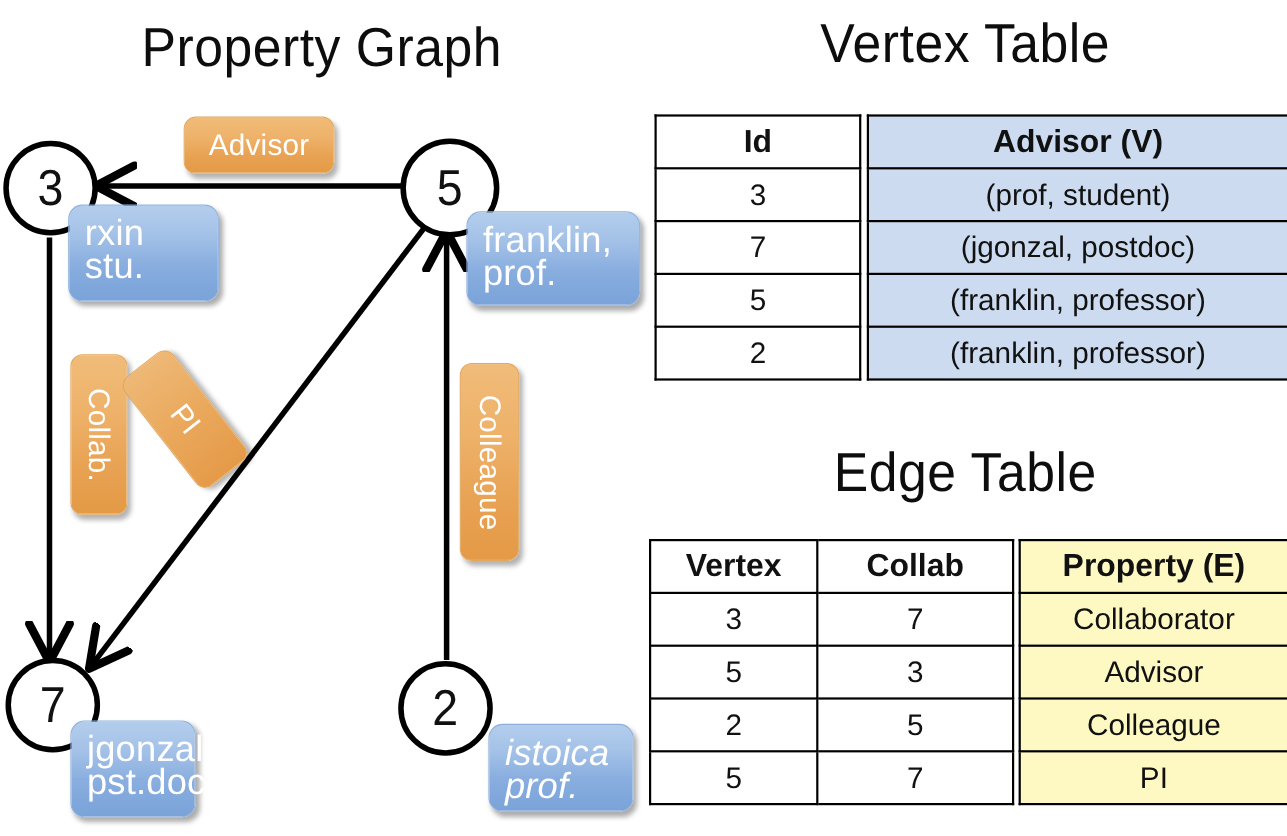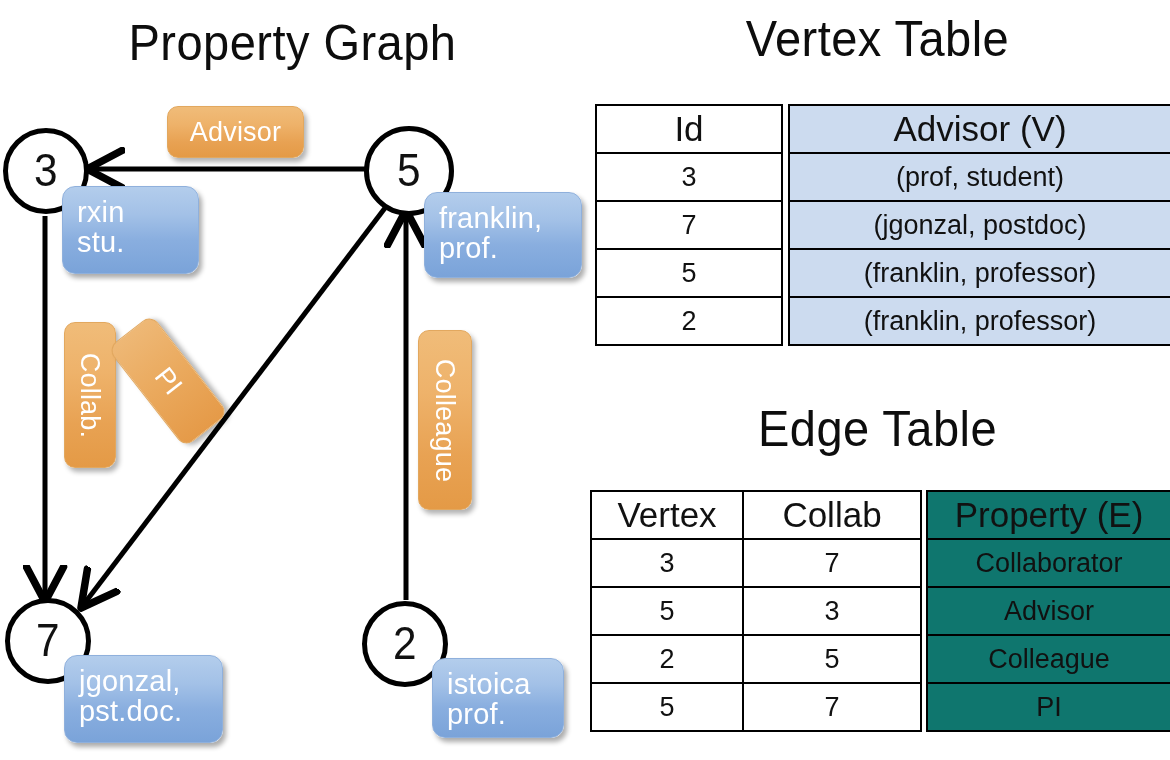--- a/index.html
+++ b/index.html
@@ -72,32 +72,32 @@
   
   .prop-box {
     position: absolute;
     border-radius: 13px;
     background: linear-gradient(180deg, #b3cdec 0%, #a3c1e7 32%, #89aedf 62%, #7aa3d9 100%);
     border: 1px solid #8fb0dc;
     box-shadow: 3px 4px 5px rgba(0,0,0,0.33);
     color: #ffffff;
     font-family: "Liberation Sans", sans-serif;
     font-weight: 300;
-    font-size: 29px;
+    font-size: 33px;
     line-height: 30px;
     padding: 10px 0 0 14px;
     box-sizing: border-box;
     z-index: 4;
     white-space: pre-line;
     letter-spacing: 0.2px;
   }
   #prop-rxin     { left: 62px;  top: 186px; width: 137px; height: 88px; }
   #prop-franklin { left: 424px; top: 192px; width: 158px; height: 86px; }
-  #prop-jgonzal  { left: 64px;  top: 655px; width: 159px; height: 88px; }
-  #prop-istoica  { left: 432px; top: 658px; width: 132px; height: 80px; }
+  #prop-jgonzal  { left: 64px;  top: 655px; width: 114px; height: 88px; }
+  #prop-istoica  { left: 444px; top: 658px; width: 132px; height: 80px; font-style: italic; }
 
   
   .edge-box {
     position: absolute;
     border-radius: 11px;
     background: linear-gradient(180deg, #f0bc79 0%, #eeb26a 35%, #e8a253 70%, #e49a46 100%);
     border: 1px solid #e2a85f;
     box-shadow: 3px 4px 5px rgba(0,0,0,0.30);
     color: #ffffff;
     font-family: "Liberation Sans", sans-serif;
@@ -146,22 +146,22 @@
     border: 2px solid #000000;
     text-align: center;
     font-weight: 300;
     font-size: 27px;
     color: #111;
     padding: 0;
     height: 46px;
     white-space: nowrap;
   }
   .data-table th {
-    font-weight: 400;
-    font-size: 35px;
+    font-weight: 700;
+    font-size: 29px;
   }
 
   
   #vertex-table { left: 595px; top: 104px; width: 575px; }
   #vertex-table col.c-id   { width: 186px; }
   #vertex-table col.c-gap  { width: 7px;  }
   #vertex-table col.c-prop { width: 382px; }
   #vertex-table td.prop-cell,
   #vertex-table th.prop-head { background: #ccdbef; }
   #vertex-table td.id-cell,
@@ -169,21 +169,21 @@
   #vertex-table td.gap-cell,
   #vertex-table th.gap-head  { border: none; background: #ffffff; }
 
   
   #edge-table { left: 590px; top: 490px; width: 580px; }
   #edge-table col.c-src  { width: 152px; }
   #edge-table col.c-dst  { width: 178px; }
   #edge-table col.c-gap  { width: 6px;  }
   #edge-table col.c-prop { width: 244px; }
   #edge-table td.prop-cell,
-  #edge-table th.prop-head { background: #0f766e; }
+  #edge-table th.prop-head { background: #fef9c3; }
   #edge-table td.gap-cell,
   #edge-table th.gap-head  { border: none; background: #ffffff; }
 </style>
 </head>
 <body>
 
 <div class="title" id="title-property-graph">Property Graph</div>
 <div class="title" id="title-vertex-table">Vertex Table</div>
 <div class="title" id="title-edge-table">Edge Table</div>
 

